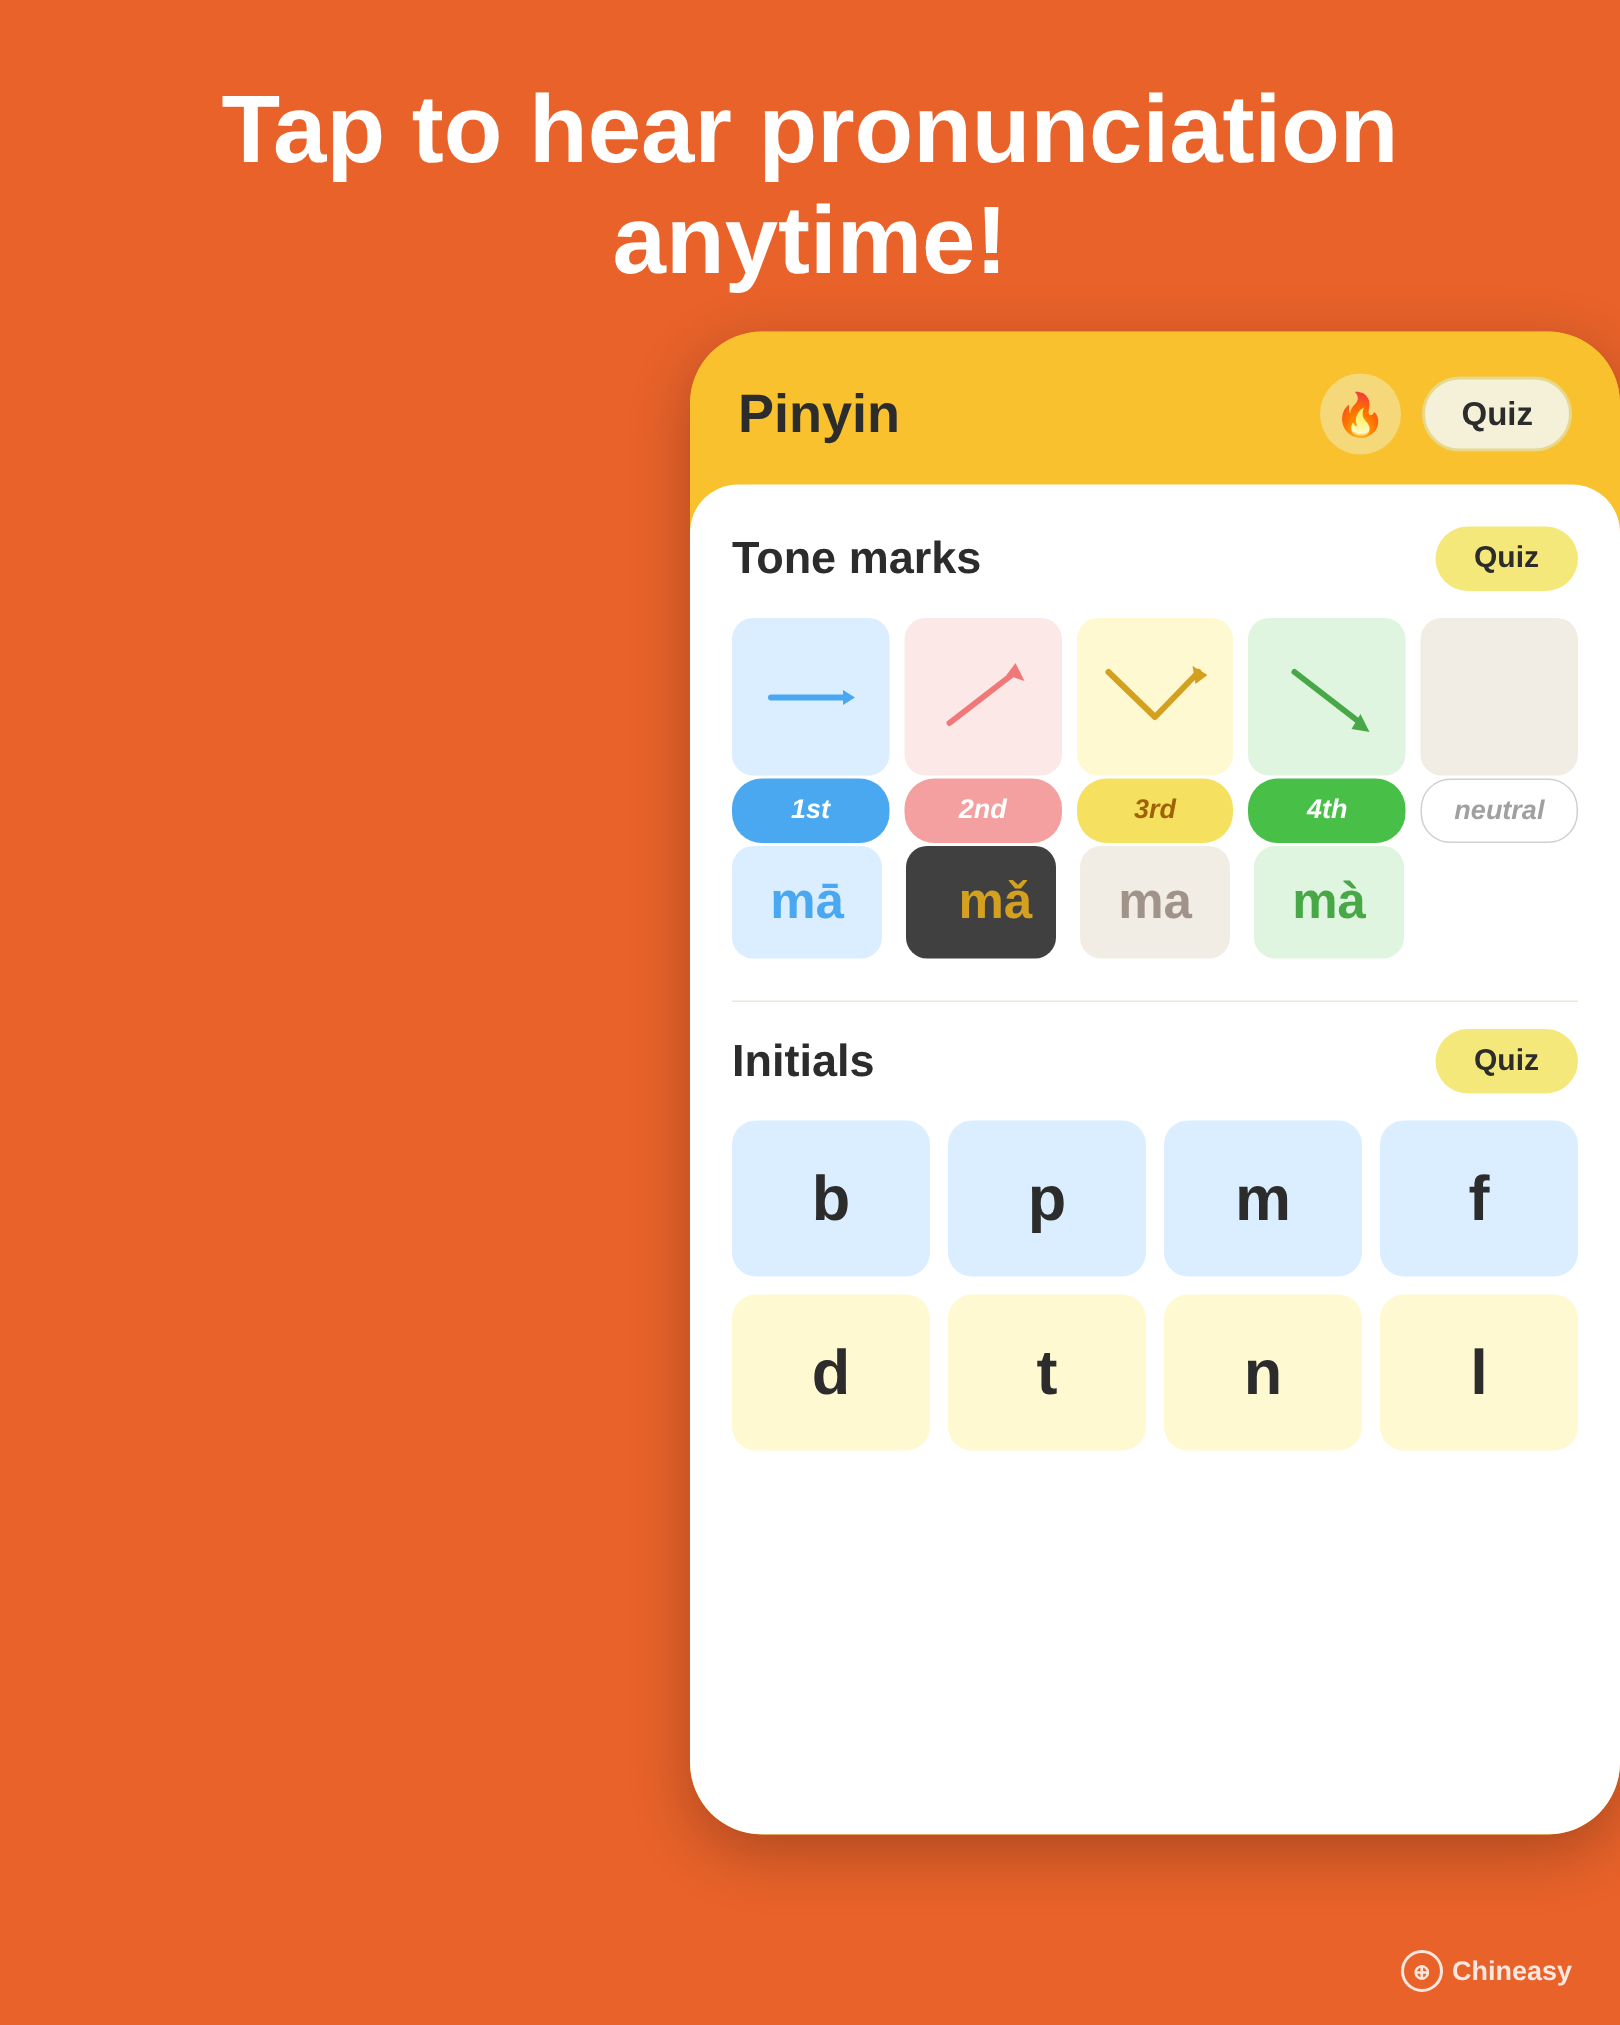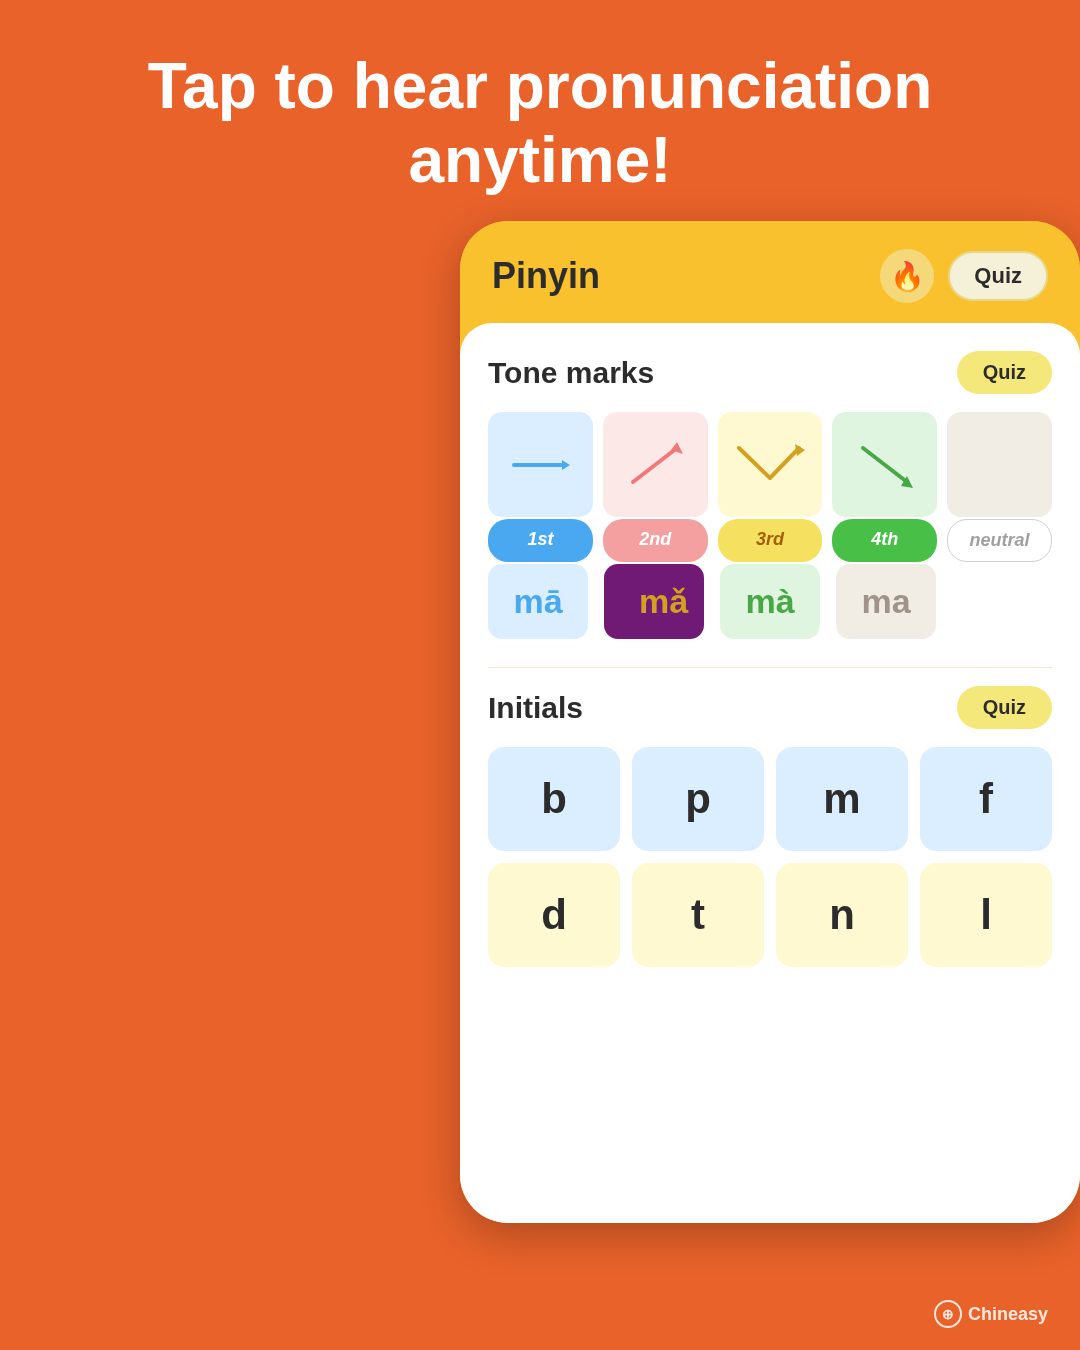--- a/index.html
+++ b/index.html
@@ -147,21 +147,21 @@
     .tone-syllable {
       border-radius: 14px;
       padding: 18px 6px;
       text-align: center;
       font-size: 34px;
       font-weight: 700;
       cursor: pointer;
     }
     .tone-syllable.blue { background: #dbeeff; color: #4aa8f0; }
     .tone-syllable.pink { background: #fde8e8; color: #f07878; }
-    .tone-syllable.yellow { background: #701a75; color: #d4a020; padding-left: 25px; }
+    .tone-syllable.yellow { background: #404040; color: #d4a020; padding-left: 25px; }
     .tone-syllable.green { background: #e0f5e0; color: #48a848; }
     .tone-syllable.beige { background: #f2ede4; color: #a0948a; }
     .divider {
       height: 1px;
       background: #f0e8d0;
       margin: 18px 0;
     }
     
     .initials-grid {
       display: grid;
@@ -267,22 +267,22 @@
           <div class="tone-label blue">1st</div>
           <div class="tone-label pink">2nd</div>
           <div class="tone-label yellow">3rd</div>
           <div class="tone-label green">4th</div>
           <div class="tone-label gray">neutral</div>
         </div>
 
         <div class="tone-syllable-row">
           <div class="tone-syllable blue">mā</div>
           <div class="tone-syllable yellow">mǎ</div>
+          <div class="tone-syllable beige">ma</div>
           <div class="tone-syllable green">mà</div>
-          <div class="tone-syllable beige">ma</div>
         </div>
       </div>
 
       <div class="divider"></div>
 
       <div class="section">
         <div class="section-header">
           <span class="section-title">Initials</span>
           <button class="quiz-btn">Quiz</button>
         </div>

